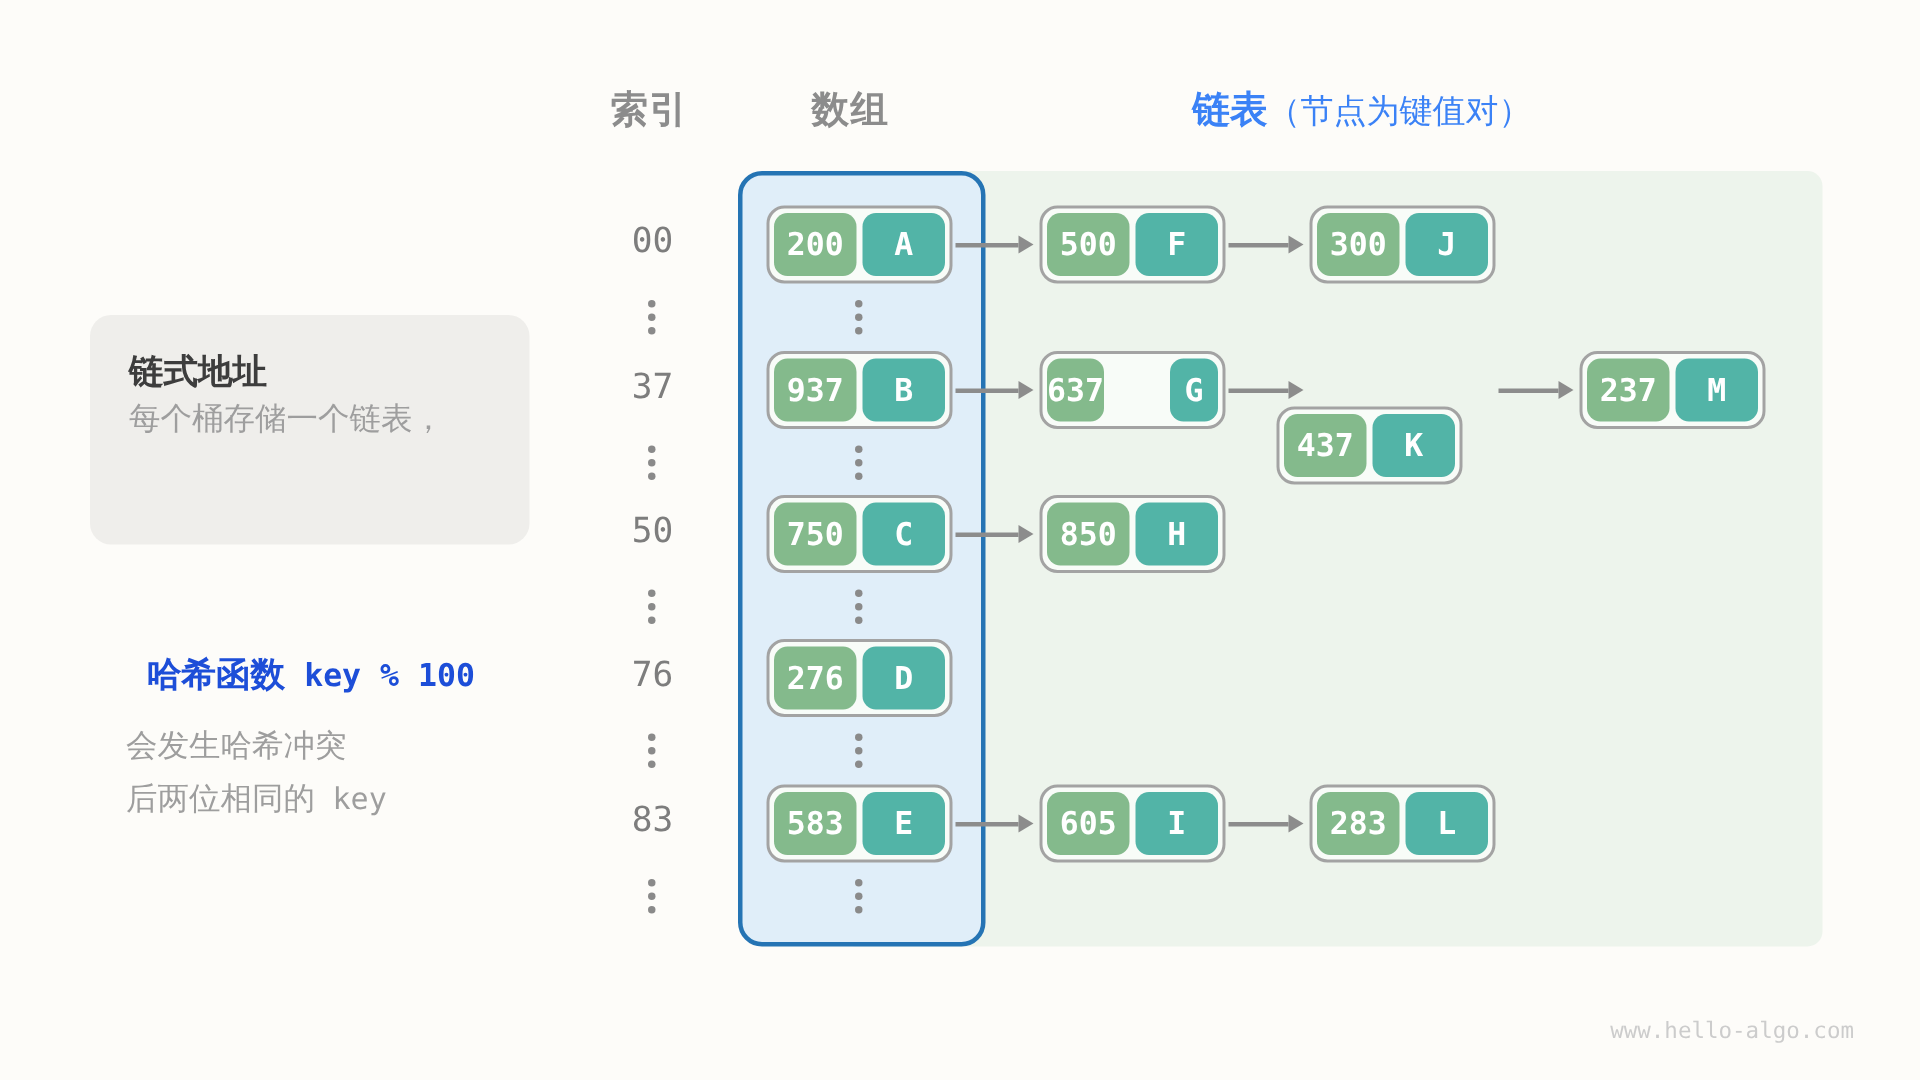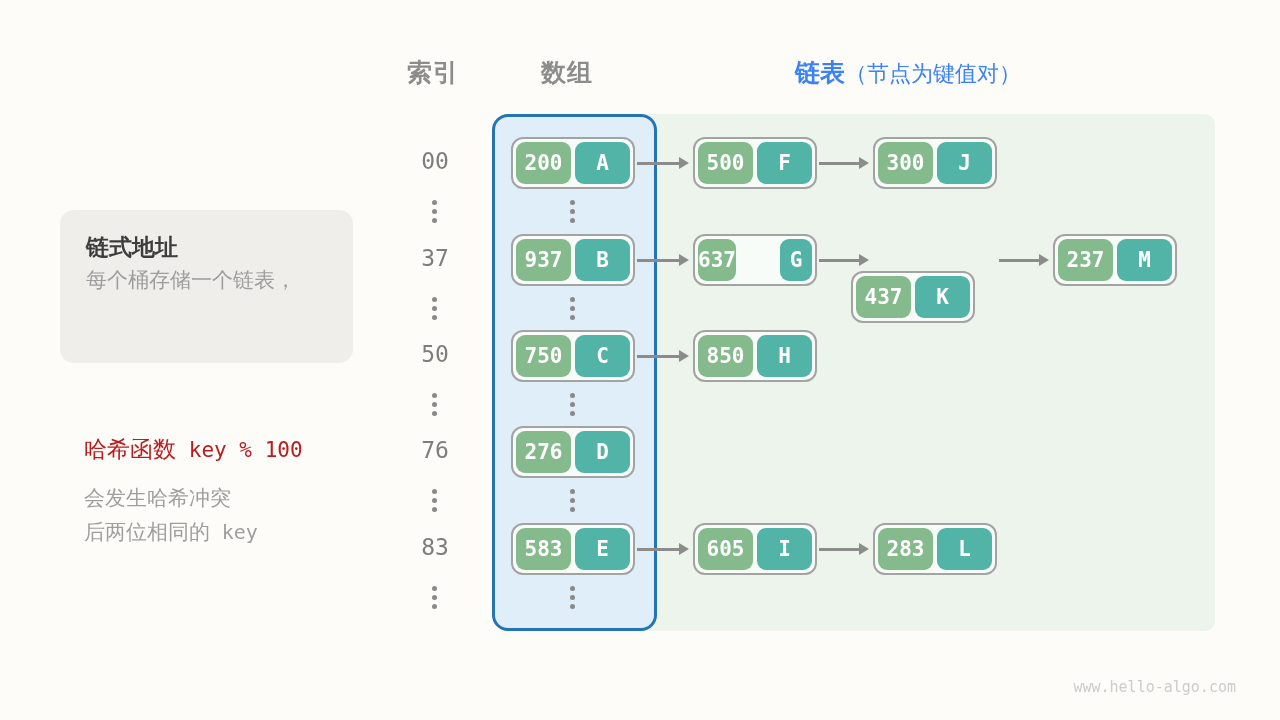--- a/index.html
+++ b/index.html
@@ -39,21 +39,21 @@
   .dots{position:absolute;display:flex;flex-direction:column;gap:4px;align-items:center;}
   .dots i{width:5px;height:5px;border-radius:50%;background:#8a8a8a;display:block;}
 
   
   .note-box{position:absolute;left:60px;top:210px;width:293px;height:153px;
             background:#efeeeb;border-radius:14px;box-sizing:border-box;padding:22px 26px;}
   .note-box .title{font-size:23px;font-weight:bold;color:#3d3d3d;}
   .note-box .body{font-size:21px;color:#9e9e9e;line-height:34px;}
 
   .note-hash{position:absolute;left:84px;top:434px;width:300px;}
-  .note-hash .title{font-size:23px;font-weight:normal;color:#b91c1c;white-space:nowrap;}
+  .note-hash .title{font-size:23px;font-weight:bold;color:#1d4ed8;white-space:nowrap;margin-left:14px;}
   .note-hash .code{font-family:"DejaVu Sans Mono",monospace;font-size:21px;}
   .note-hash .body{margin-top:16px;font-size:21px;color:#9e9e9e;line-height:34px;}
   .note-hash .body .code{font-size:20px;}
 
   .watermark{position:absolute;right:44px;top:678px;font-family:"DejaVu Sans Mono",monospace;
              font-size:15px;color:#cccccc;}
 </style>
 </head>
 <body>
 

